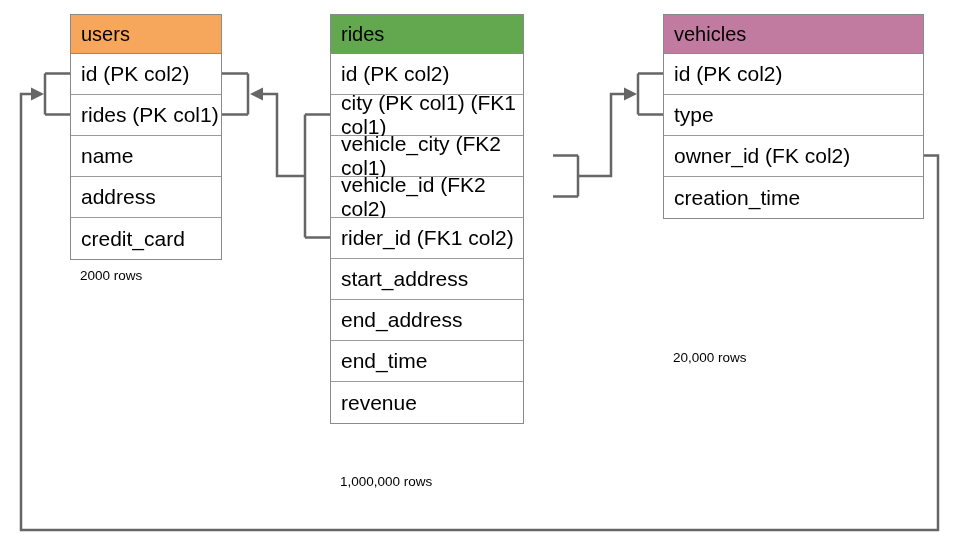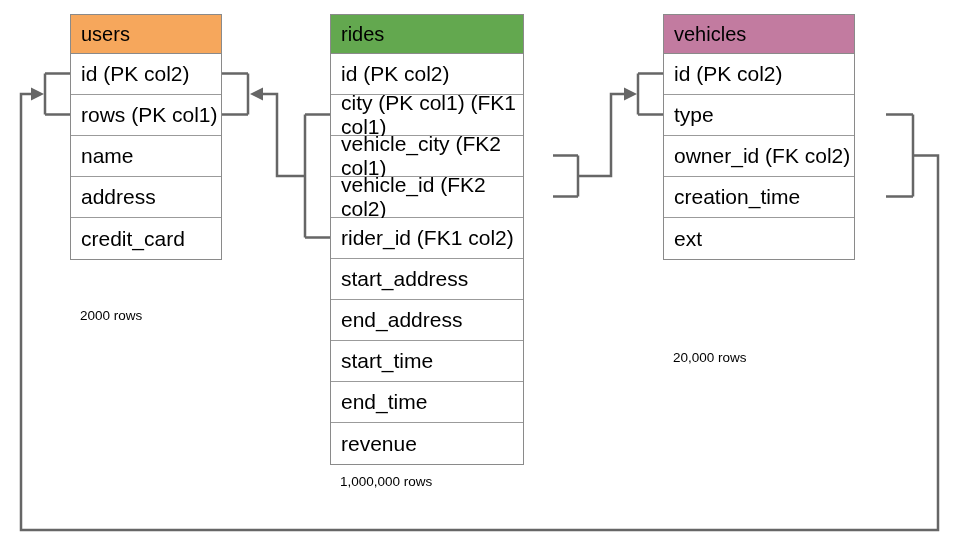--- a/index.html
+++ b/index.html
@@ -68,45 +68,43 @@
 
     <path d="M 886 114.5 H 913 M 886 196.5 H 913 M 913 114.5 V 196.5 M 913 155.5 H 938 V 530 H 21 V 94 H 31"></path>
     <polygon points="44,94 31,87.5 31,100.5"></polygon>
 
     <path d="M 70 73.5 H 45 M 70 114.5 H 45 M 45 73.5 V 114.5"></path>
   </svg>
 
   <div class="db-table" style="left:70px; top:14px; width:152px;">
     <div class="thead" style="background-color: rgb(246, 167, 92);">users</div>
     <div class="trow">id (PK col2)</div>
-    <div class="trow">rows (PK col1)</div>
+    <div class="trow">rides (PK col1)</div>
     <div class="trow">name</div>
     <div class="trow">address</div>
     <div class="trow">credit_card</div>
   </div>
-  <div class="row-count" style="left:80px; top:268px;margin-top:40px;">2000 rows</div>
+  <div class="row-count" style="left:80px; top:268px;">2000 rows</div>
 
   <div class="db-table" style="left:330px; top:14px; width:194px;">
     <div class="thead" style="background-color: rgb(99, 168, 79);">rides</div>
     <div class="trow">id (PK col2)</div>
     <div class="trow">city (PK col1) (FK1 col1)</div>
     <div class="trow">vehicle_city (FK2 col1)</div>
     <div class="trow">vehicle_id (FK2 col2)</div>
     <div class="trow">rider_id (FK1 col2)</div>
     <div class="trow">start_address</div>
     <div class="trow">end_address</div>
-    <div class="trow">start_time</div>
     <div class="trow">end_time</div>
     <div class="trow">revenue</div>
   </div>
   <div class="row-count" style="left:340px; top:474px;">1,000,000 rows</div>
 
-  <div class="db-table" style="left:663px; top:14px; width:192px;">
+  <div class="db-table" style="left:663px; top:14px; width:261px;">
     <div class="thead" style="background-color: rgb(194, 123, 160);">vehicles</div>
     <div class="trow">id (PK col2)</div>
     <div class="trow">type</div>
     <div class="trow">owner_id (FK col2)</div>
     <div class="trow">creation_time</div>
-    <div class="trow">ext</div>
   </div>
   <div class="row-count" style="left:673px; top:350px;">20,000 rows</div>
 
 </div>
 
 </body></html>

